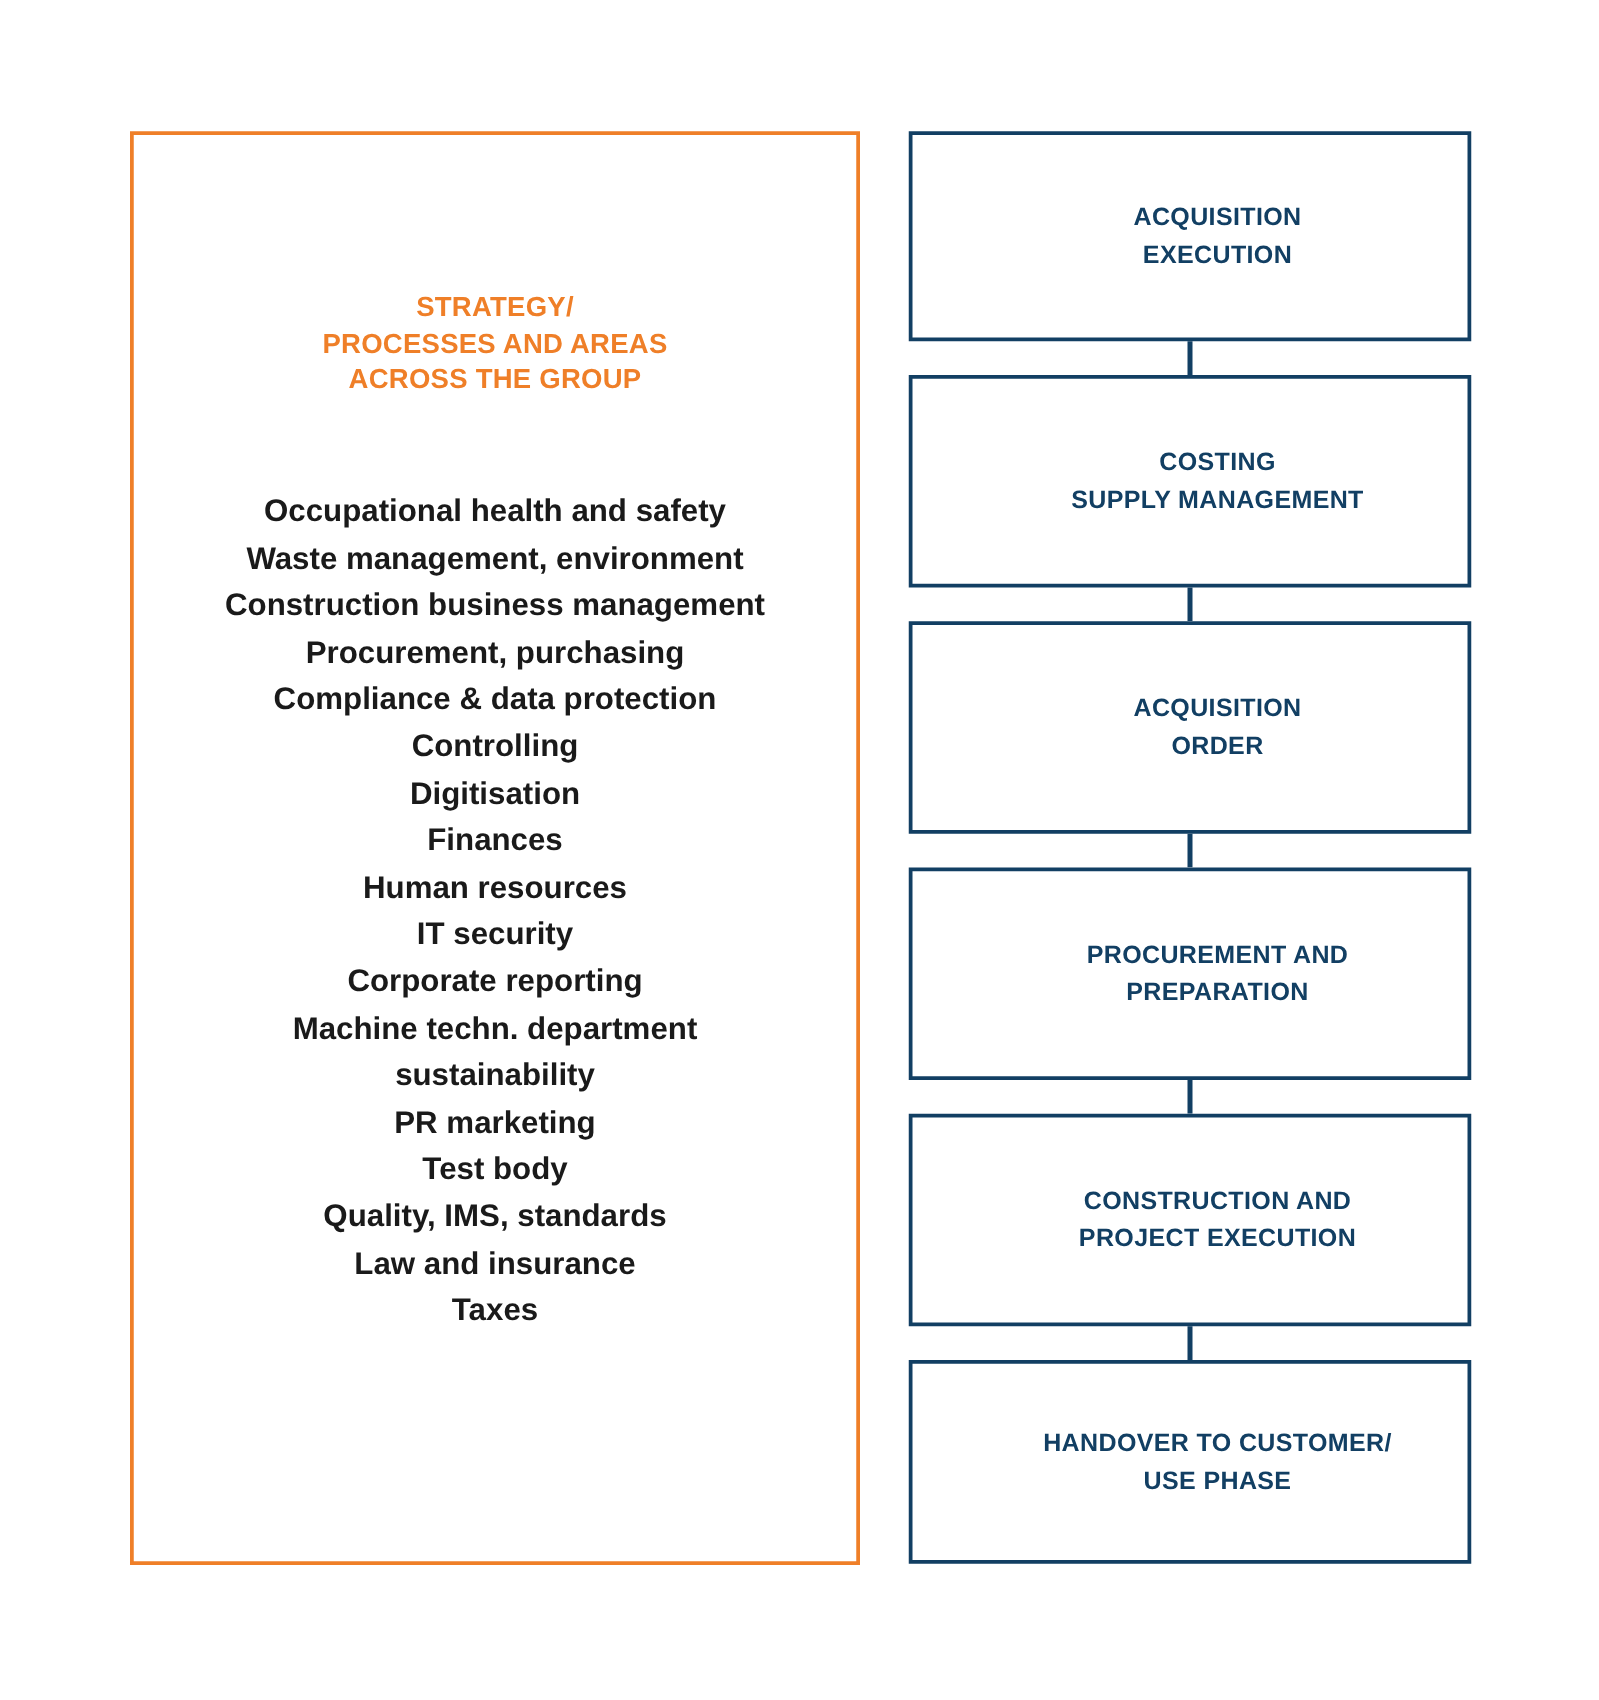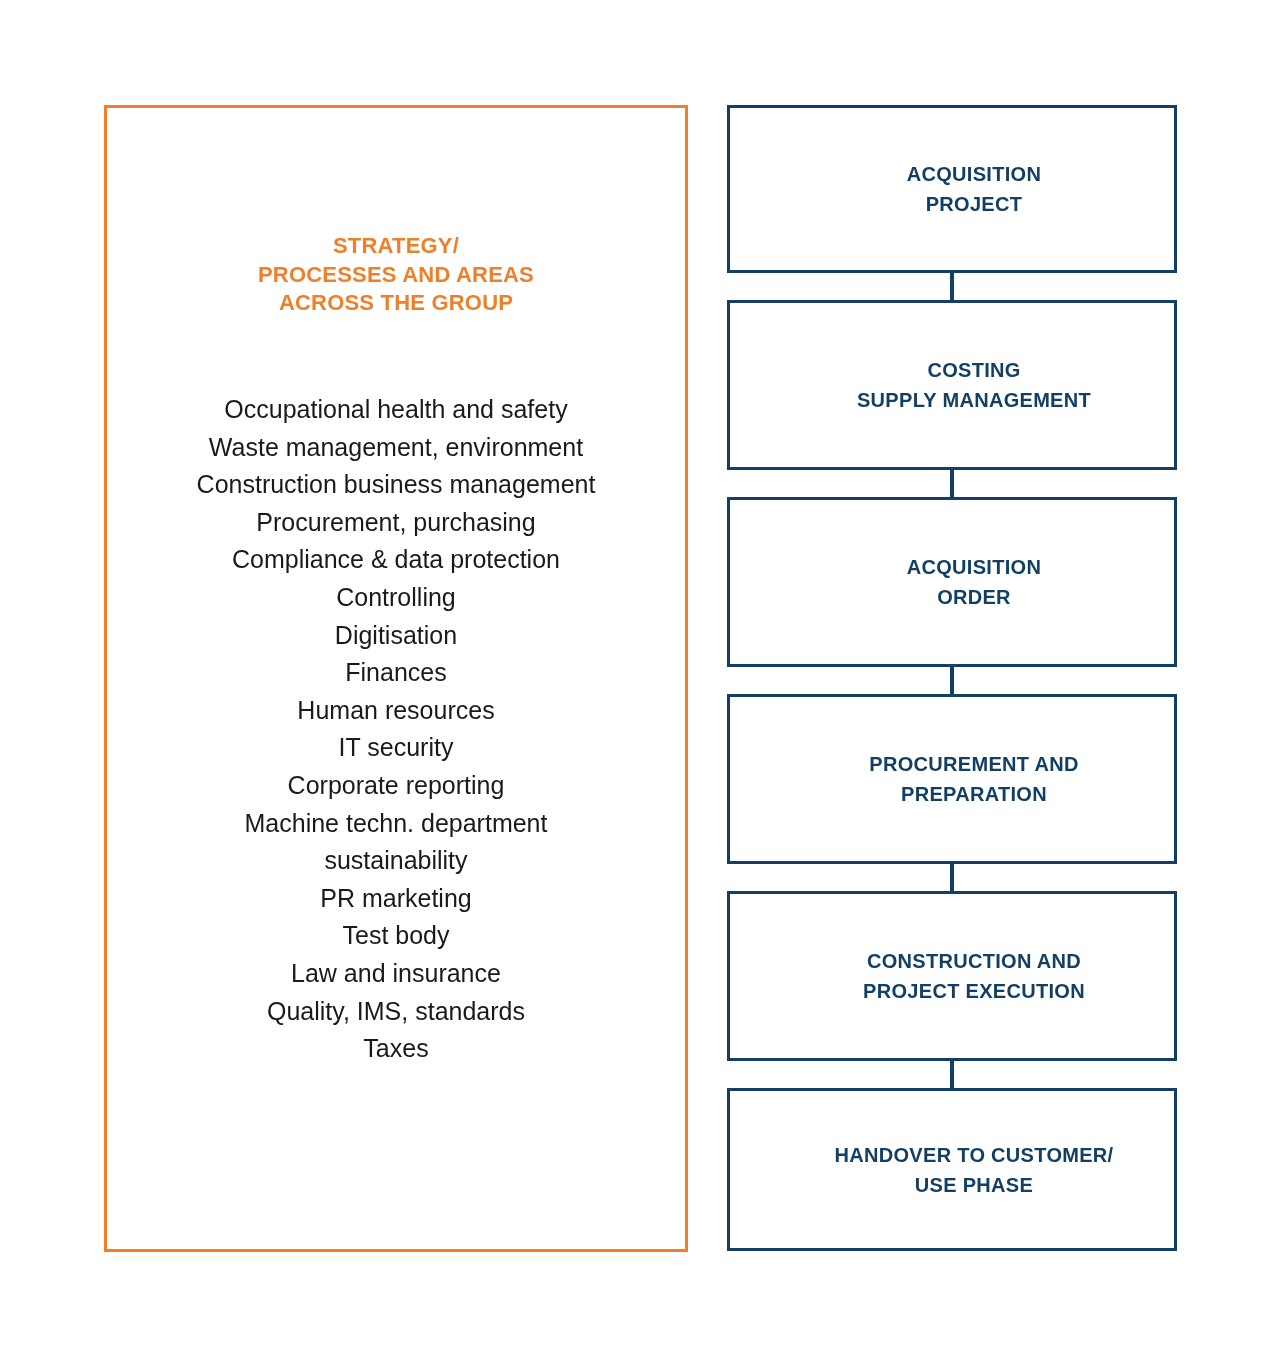--- a/index.html
+++ b/index.html
@@ -54,21 +54,21 @@
     left: 0;
     top: 283px;
     width: 100%;
     text-align: center;
     list-style: none;
     margin: 0;
     padding: 0;
     color: #1a1a1a;
     font-size: 25px;
     line-height: 37.6px;
-    font-weight: 400;
+    font-weight: 700;
   }
   #strategy-list li { white-space: nowrap; }
 
   
   #process-flow {
     position: absolute;
     left: 727px;
     top: 105px;
     width: 450px;
     height: 1146px;
@@ -125,33 +125,33 @@
       <li>Controlling</li>
       <li>Digitisation</li>
       <li>Finances</li>
       <li>Human resources</li>
       <li>IT security</li>
       <li>Corporate reporting</li>
       <li>Machine techn. department</li>
       <li>sustainability</li>
       <li>PR marketing</li>
       <li>Test body</li>
+      <li>Quality, IMS, standards</li>
       <li>Law and insurance</li>
-      <li>Quality, IMS, standards</li>
       <li>Taxes</li>
     </ul>
 
   </section>
 
   <section id="process-flow">
 
     <div class="flow-box" style="top:0px; height:168px;">
       <div class="flow-box-label">
         <span class="bline">ACQUISITION</span>
-        <span class="bline">PROJECT</span>
+        <span class="bline">EXECUTION</span>
       </div>
     </div>
     <div class="flow-connector" style="top:168px; height:27px;"></div>
 
     <div class="flow-box" style="top:195px; height:170px;">
       <div class="flow-box-label">
         <span class="bline">COSTING</span>
         <span class="bline">SUPPLY MANAGEMENT</span>
       </div>
     </div>

